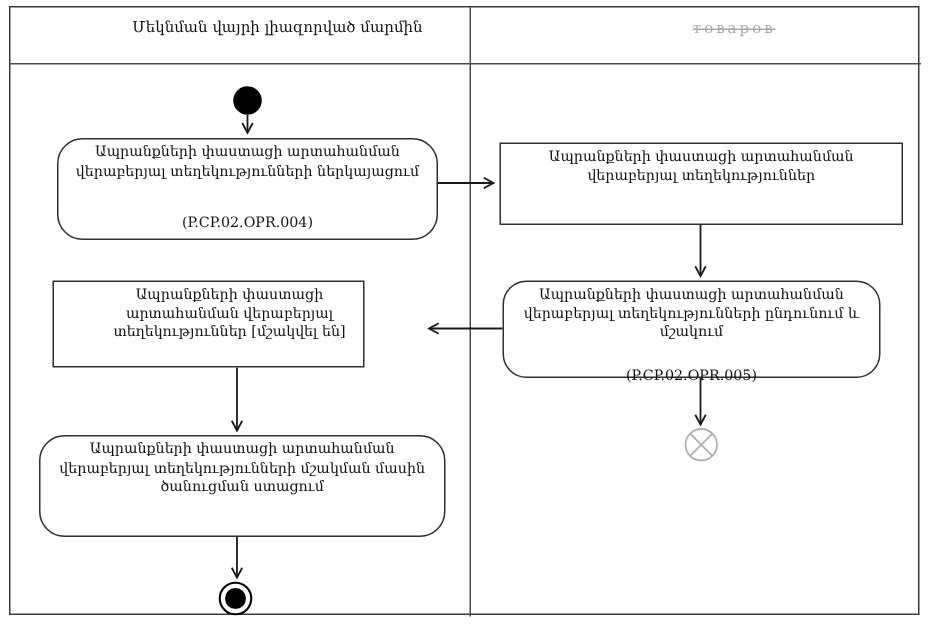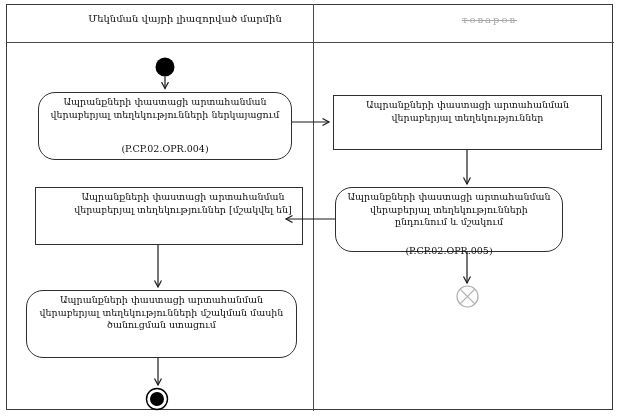--- a/index.html
+++ b/index.html
@@ -42,26 +42,26 @@
 
   <div class="node rounded" style="left:38px;top:92px;width:254px;height:68px;">
     <span>Ապրանքների փաստացի արտահանման վերաբերյալ տեղեկությունների ներկայացում</span>
     <span class="code">(P.CP.02.OPR.004)</span>
   </div>
 
   <div class="node" style="left:333px;top:95px;width:269px;height:55px;">
     <span>Ապրանքների փաստացի արտահանման վերաբերյալ տեղեկություններ</span>
   </div>
 
-  <div class="node rounded" style="left:335px;top:187px;width:228px;height:65px;">
+  <div class="node rounded" style="left:335px;top:187px;width:252px;height:65px;border-radius:16px;">
     <span>Ապրանքների փաստացի արտահանման վերաբերյալ տեղեկությունների ընդունում և մշակում</span>
     <span class="code">(P.CP.02.OPR.005)</span>
   </div>
 
-  <div class="node" style="left:35px;top:187px;width:268px;height:58px;padding-left:36px;">
+  <div class="node" style="left:35px;top:187px;width:208px;height:58px;padding-left:36px;">
     <span><span>Ապրանքների փաստացի արտահանման վերաբերյալ տեղեկություններ</span> <span>[մշակվել են]</span></span>
   </div>
 
   <div class="node rounded" style="left:26px;top:290px;width:271px;height:68px;">
     <span>Ապրանքների փաստացի արտահանման վերաբերյալ տեղեկությունների մշակման մասին ծանուցման ստացում</span>
   </div>
 
   <svg class="overlay" viewBox="0 0 621 416">
     <defs>
       <marker id="arr" markerWidth="10" markerHeight="10" refX="7" refY="4" orient="auto" markerUnits="userSpaceOnUse">

